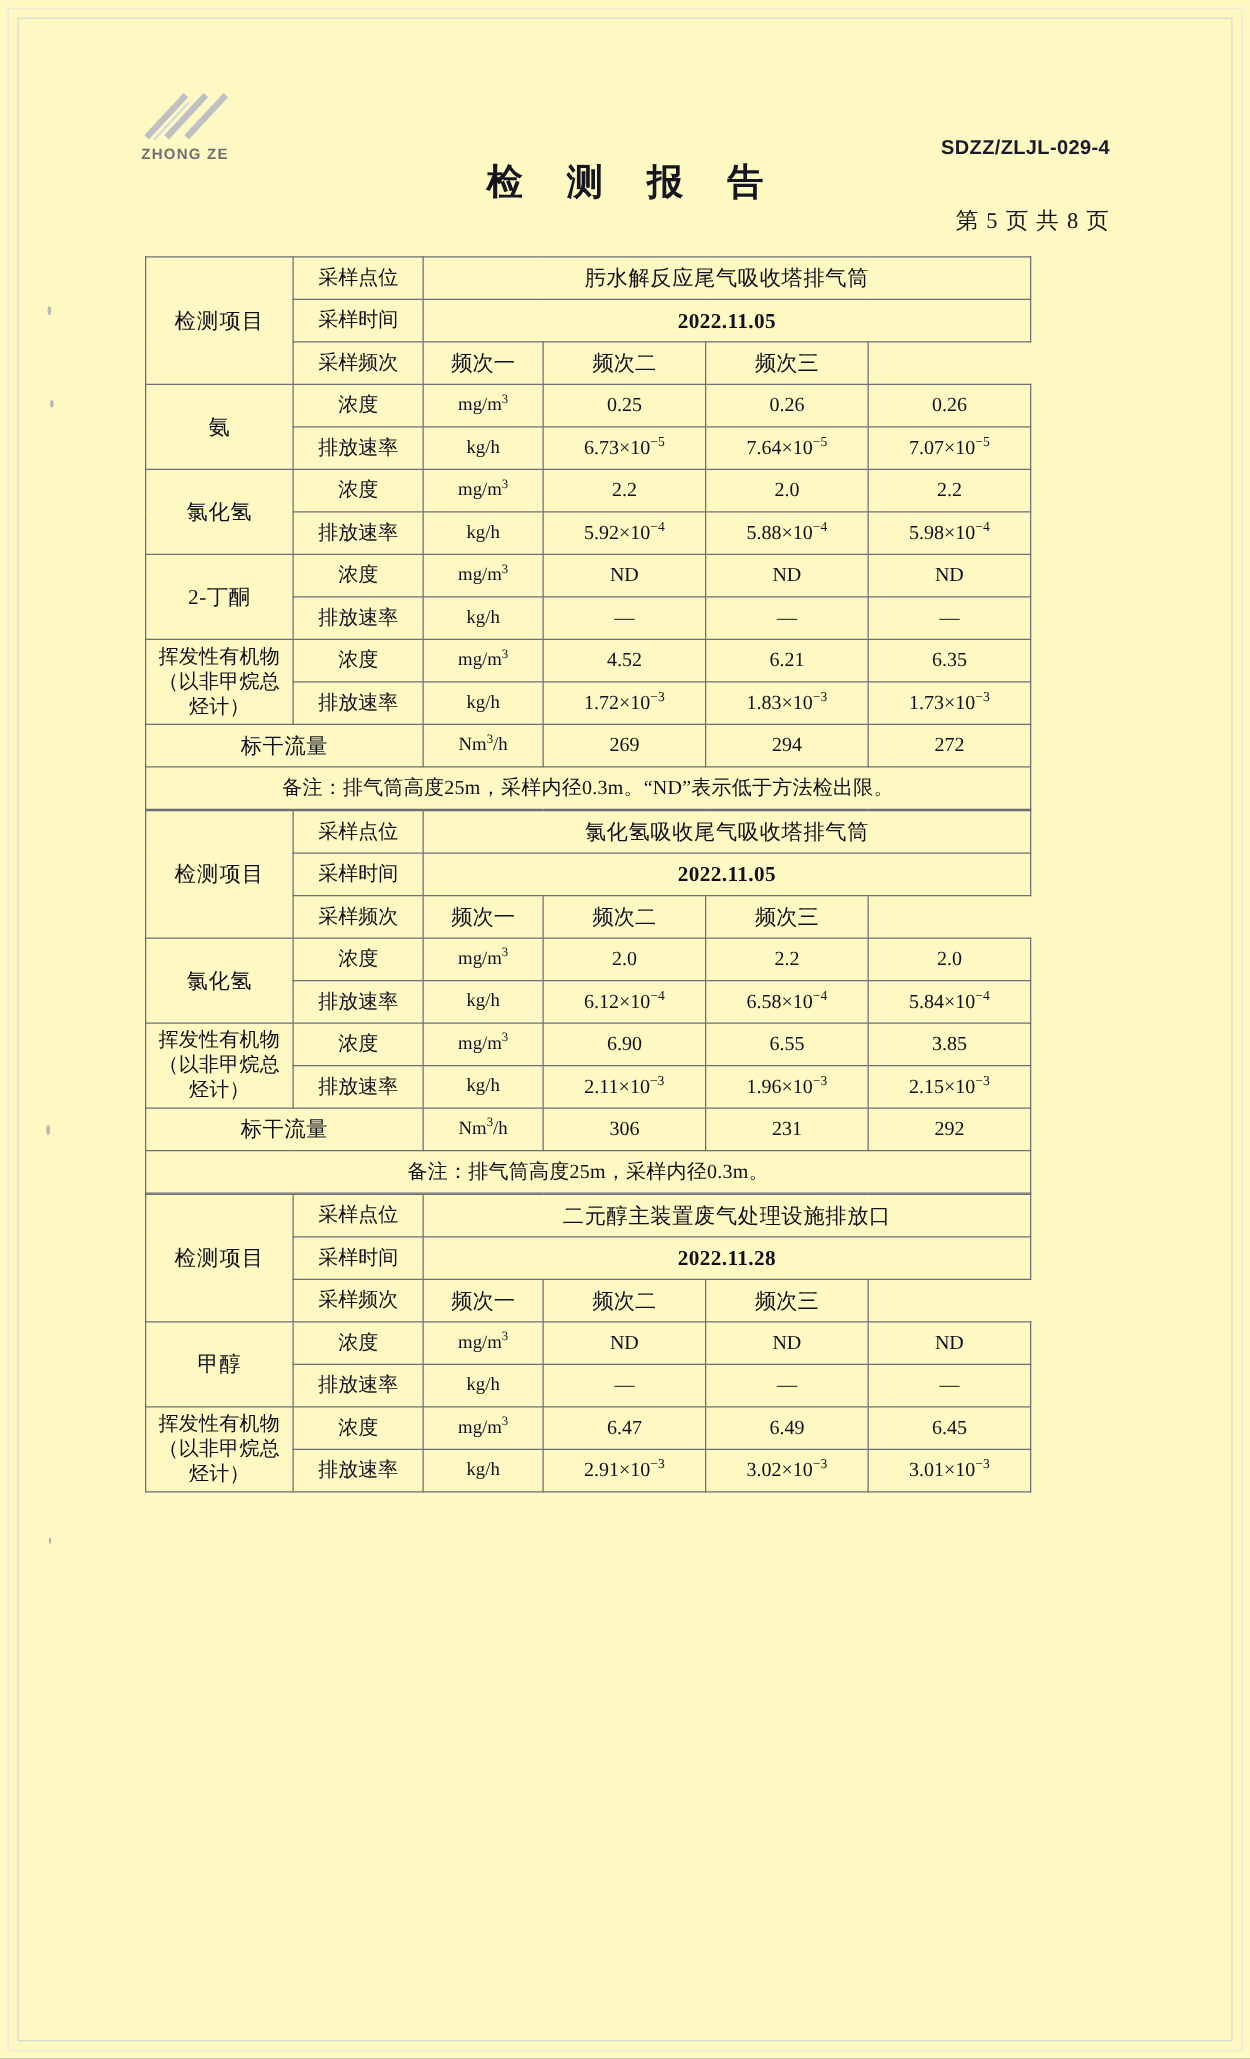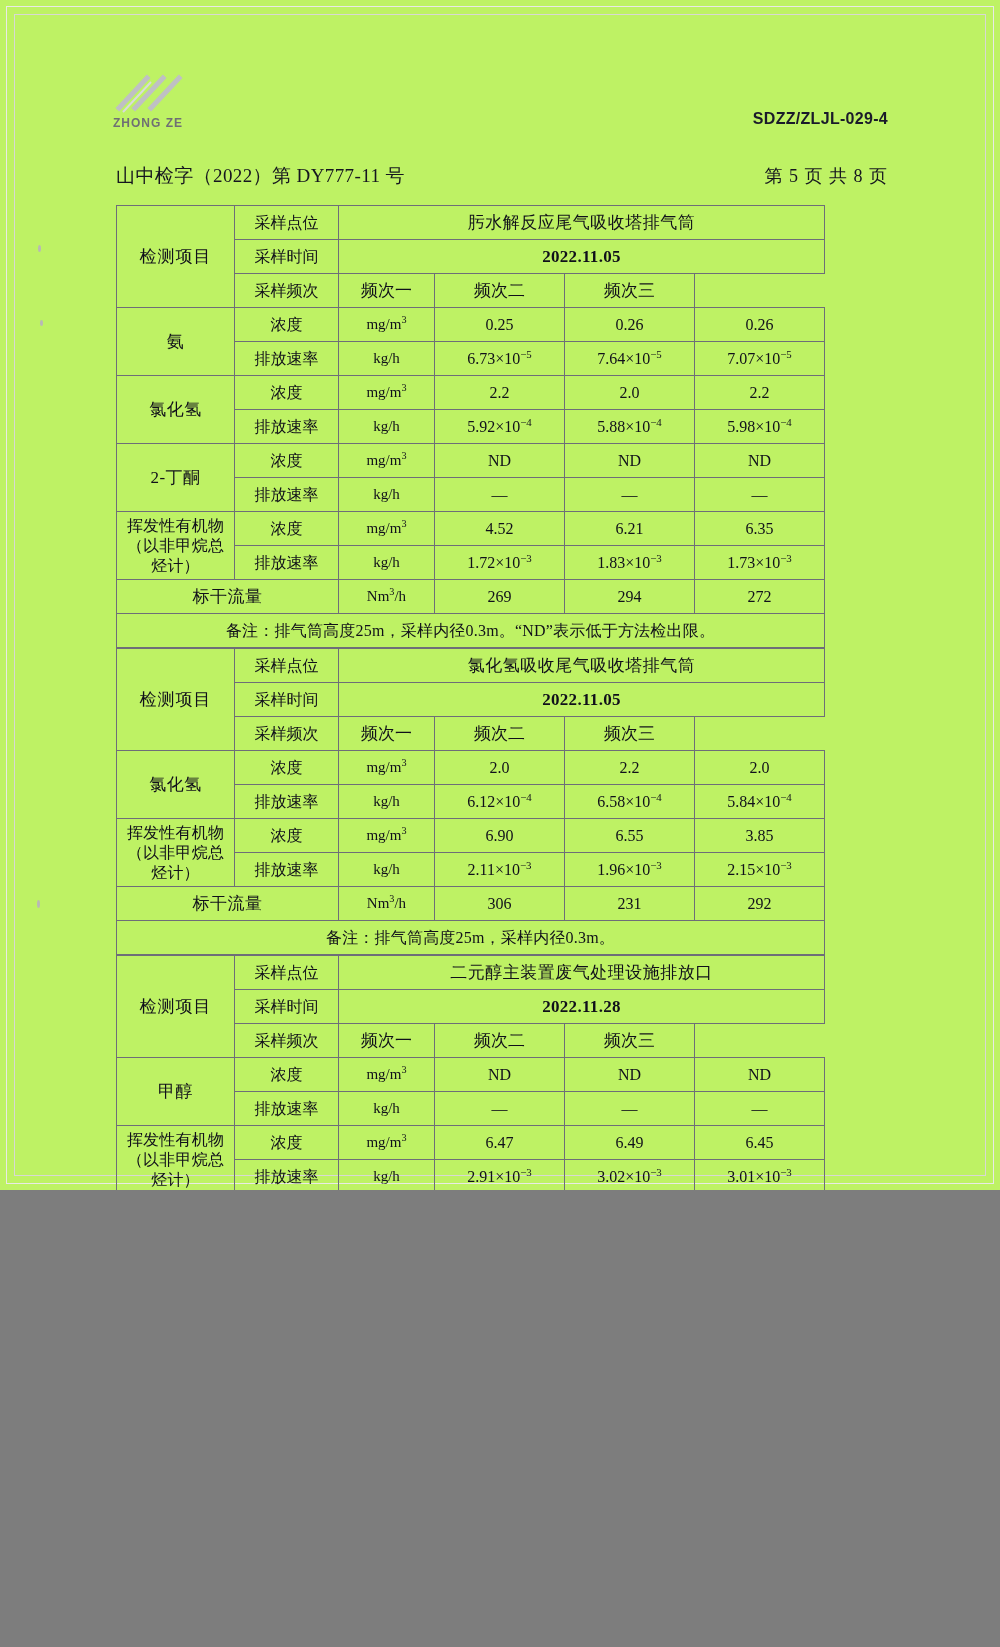--- a/index.html
+++ b/index.html
@@ -6,22 +6,22 @@
     margin: 0;
     padding: 0;
     background: #7d7d7d;
   }
   body {
     font-family: "Liberation Serif", "DejaVu Serif", serif;
   }
   .page {
     position: relative;
     width: 1000px;
-    height: 1190px;
-    background: #bef264;
+    height: 1647px;
+    background: #fef9c3;
     overflow: hidden;
     box-sizing: border-box;
   }
   
   .scan-frame {
     position: absolute;
     left: 14px; top: 14px; right: 14px; bottom: 14px;
     border: 1px solid #d8d8d4;
     pointer-events: none;
   }
@@ -188,21 +188,21 @@
           </g>
           <g fill="none" stroke="#d9dade" stroke-width="2">
             <line x1="10" y1="40" x2="38" y2="10"></line>
           </g>
         </svg>
       </div>
       <div class="logo-text">ZHONG ZE</div>
     </div>
 
     <div class="doc-code">SDZZ/ZLJL-029-4</div>
-    <div class="report-no">山中检字（2022）第 DY777-11 号</div>
+    <div class="report-title">检 测 报 告</div>
     <div class="page-no">第 5 页  共 8 页</div>
 
     <div class="tables">
 
       <table class="rep">
         <colgroup>
           <col class="c1">
             <col class="c2">
             <col class="c3">
             <col class="c4">

